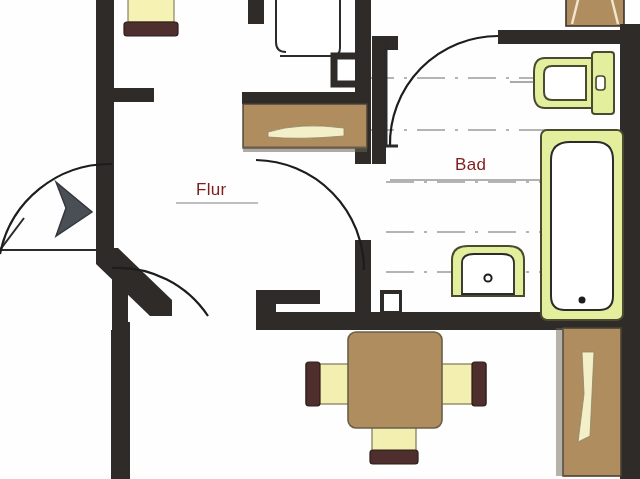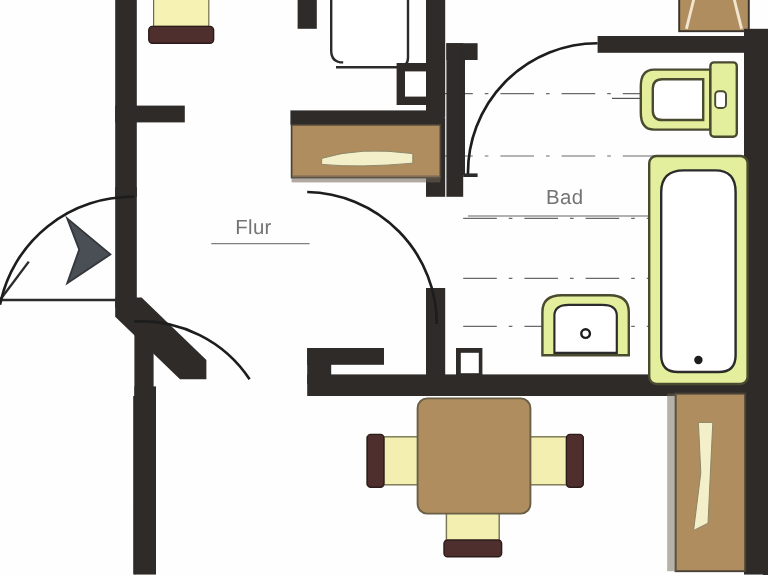--- a/index.html
+++ b/index.html
@@ -8,21 +8,21 @@
     position:relative;
     width:640px;height:479px;
     background:#fefefe;
     overflow:hidden;
   }
   #plan svg{display:block;width:640px;height:479px;}
   .room-label{
     position:absolute;
     font-family:"Liberation Sans",sans-serif;
     font-size:17px;
-    color:#737373;
+    color:#7f1d1d;
     letter-spacing:.3px;
     white-space:nowrap;
     user-select:none;
   }
   #label-flur{left:196px;top:180px;}
   #label-bad{left:455px;top:155px;}
 </style>
 </head>
 <body>
 

